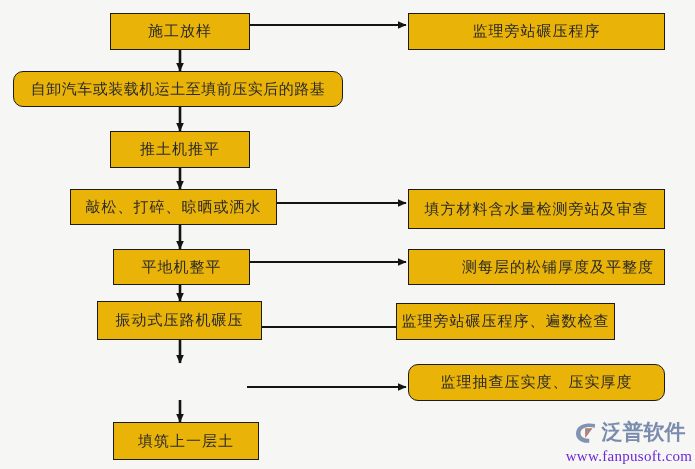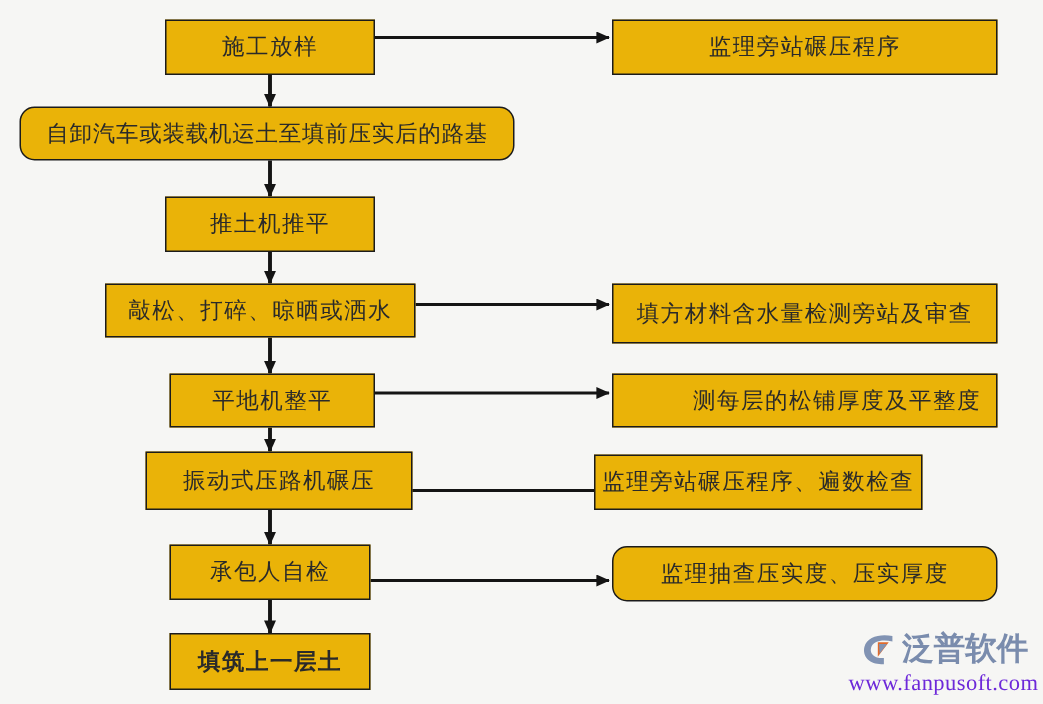--- a/index.html
+++ b/index.html
@@ -139,29 +139,26 @@
   </div>
 
   <div class="node" style="left:70px; top:189px; width:207px; height:36px;">
     <span>敲松、打碎、晾晒或洒水</span>
   </div>
 
   <div class="node" style="left:113px; top:249px; width:137px; height:36px;">
     <span>平地机整平</span>
   </div>
 
-  <div class="node" style="left:97px; top:301px; width:178px; height:39px;">
+  <div class="node" style="left:97px; top:301px; width:165px; height:39px;">
     <span>振动式压路机碾压</span>
   </div>
 
-  <div class="node" style="left:113px; top:363px; width:134px; height:37px;">
-    <span>承包人自检</span>
-  </div>
 
-  <div class="node" style="left:113px; top:422px; width:134px; height:38px;font-weight:bold;">
+  <div class="node" style="left:113px; top:422px; width:146px; height:38px;">
     <span>填筑上一层土</span>
   </div>
 
   <div class="node" style="left:408px; top:13px; width:257px; height:37px;">
     <span>监理旁站碾压程序</span>
   </div>
 
   <div class="node" style="left:408px; top:189px; width:257px; height:40px;">
     <span>填方材料含水量检测旁站及审查</span>
   </div>

